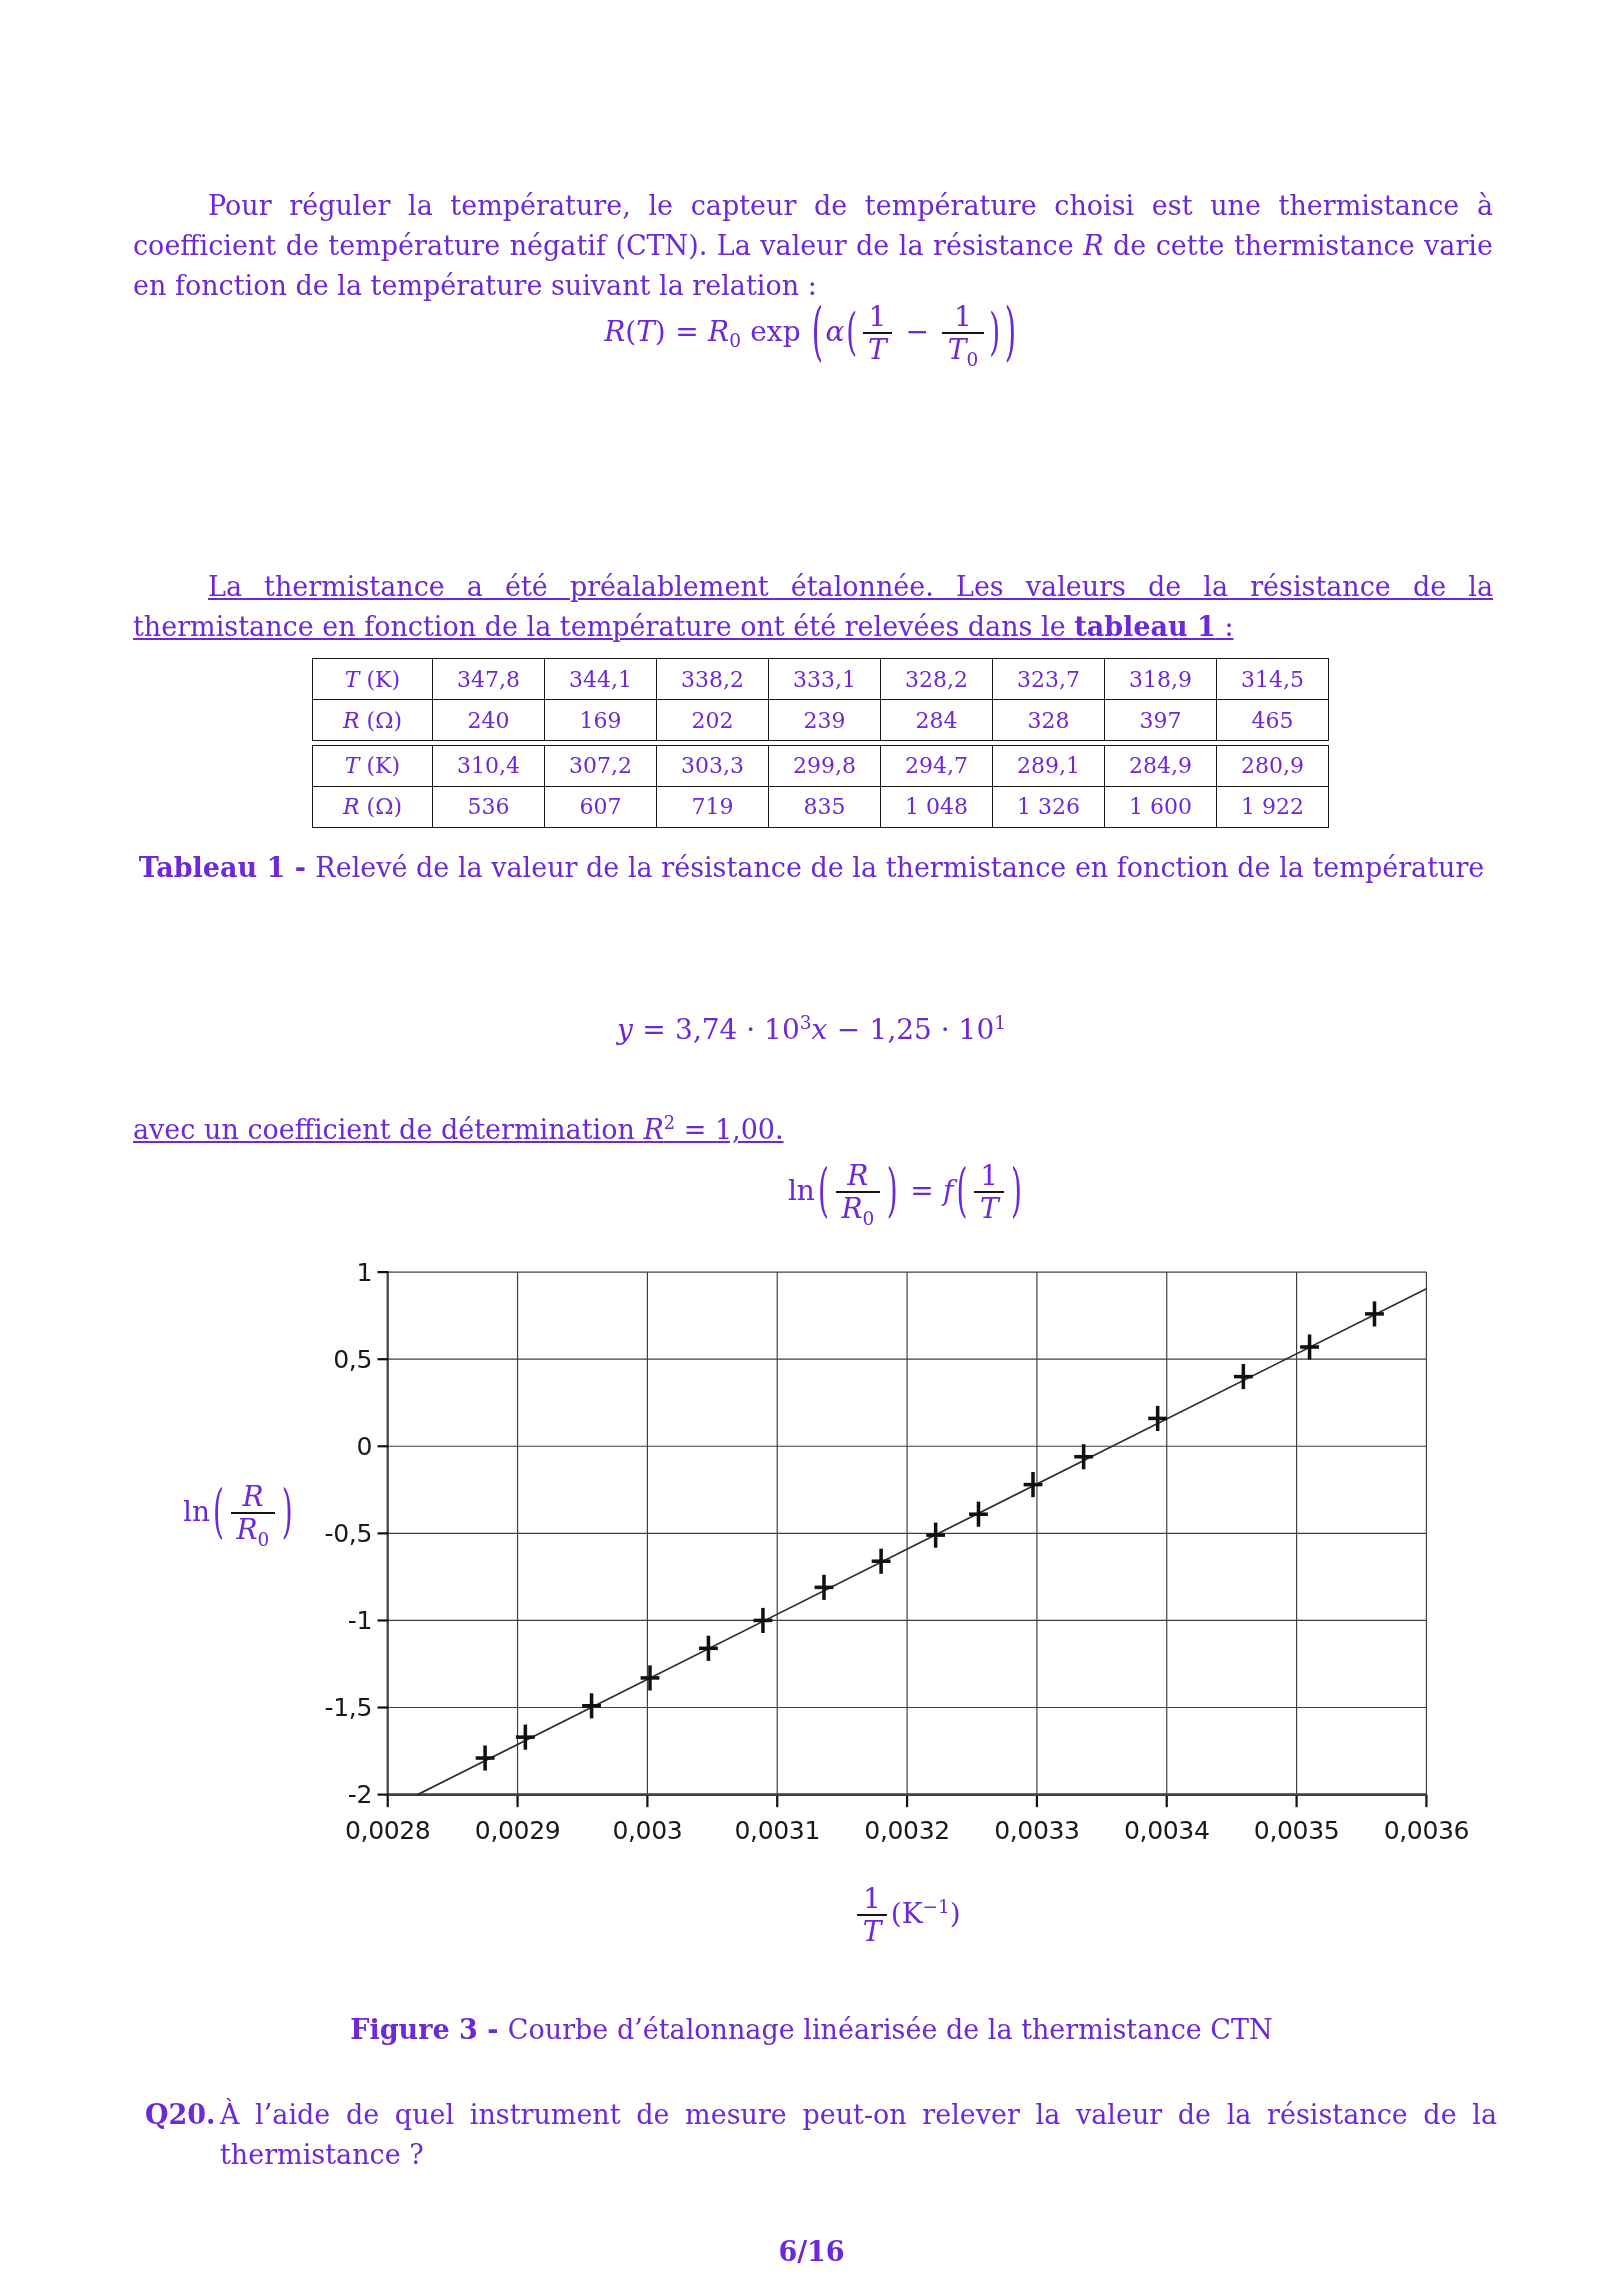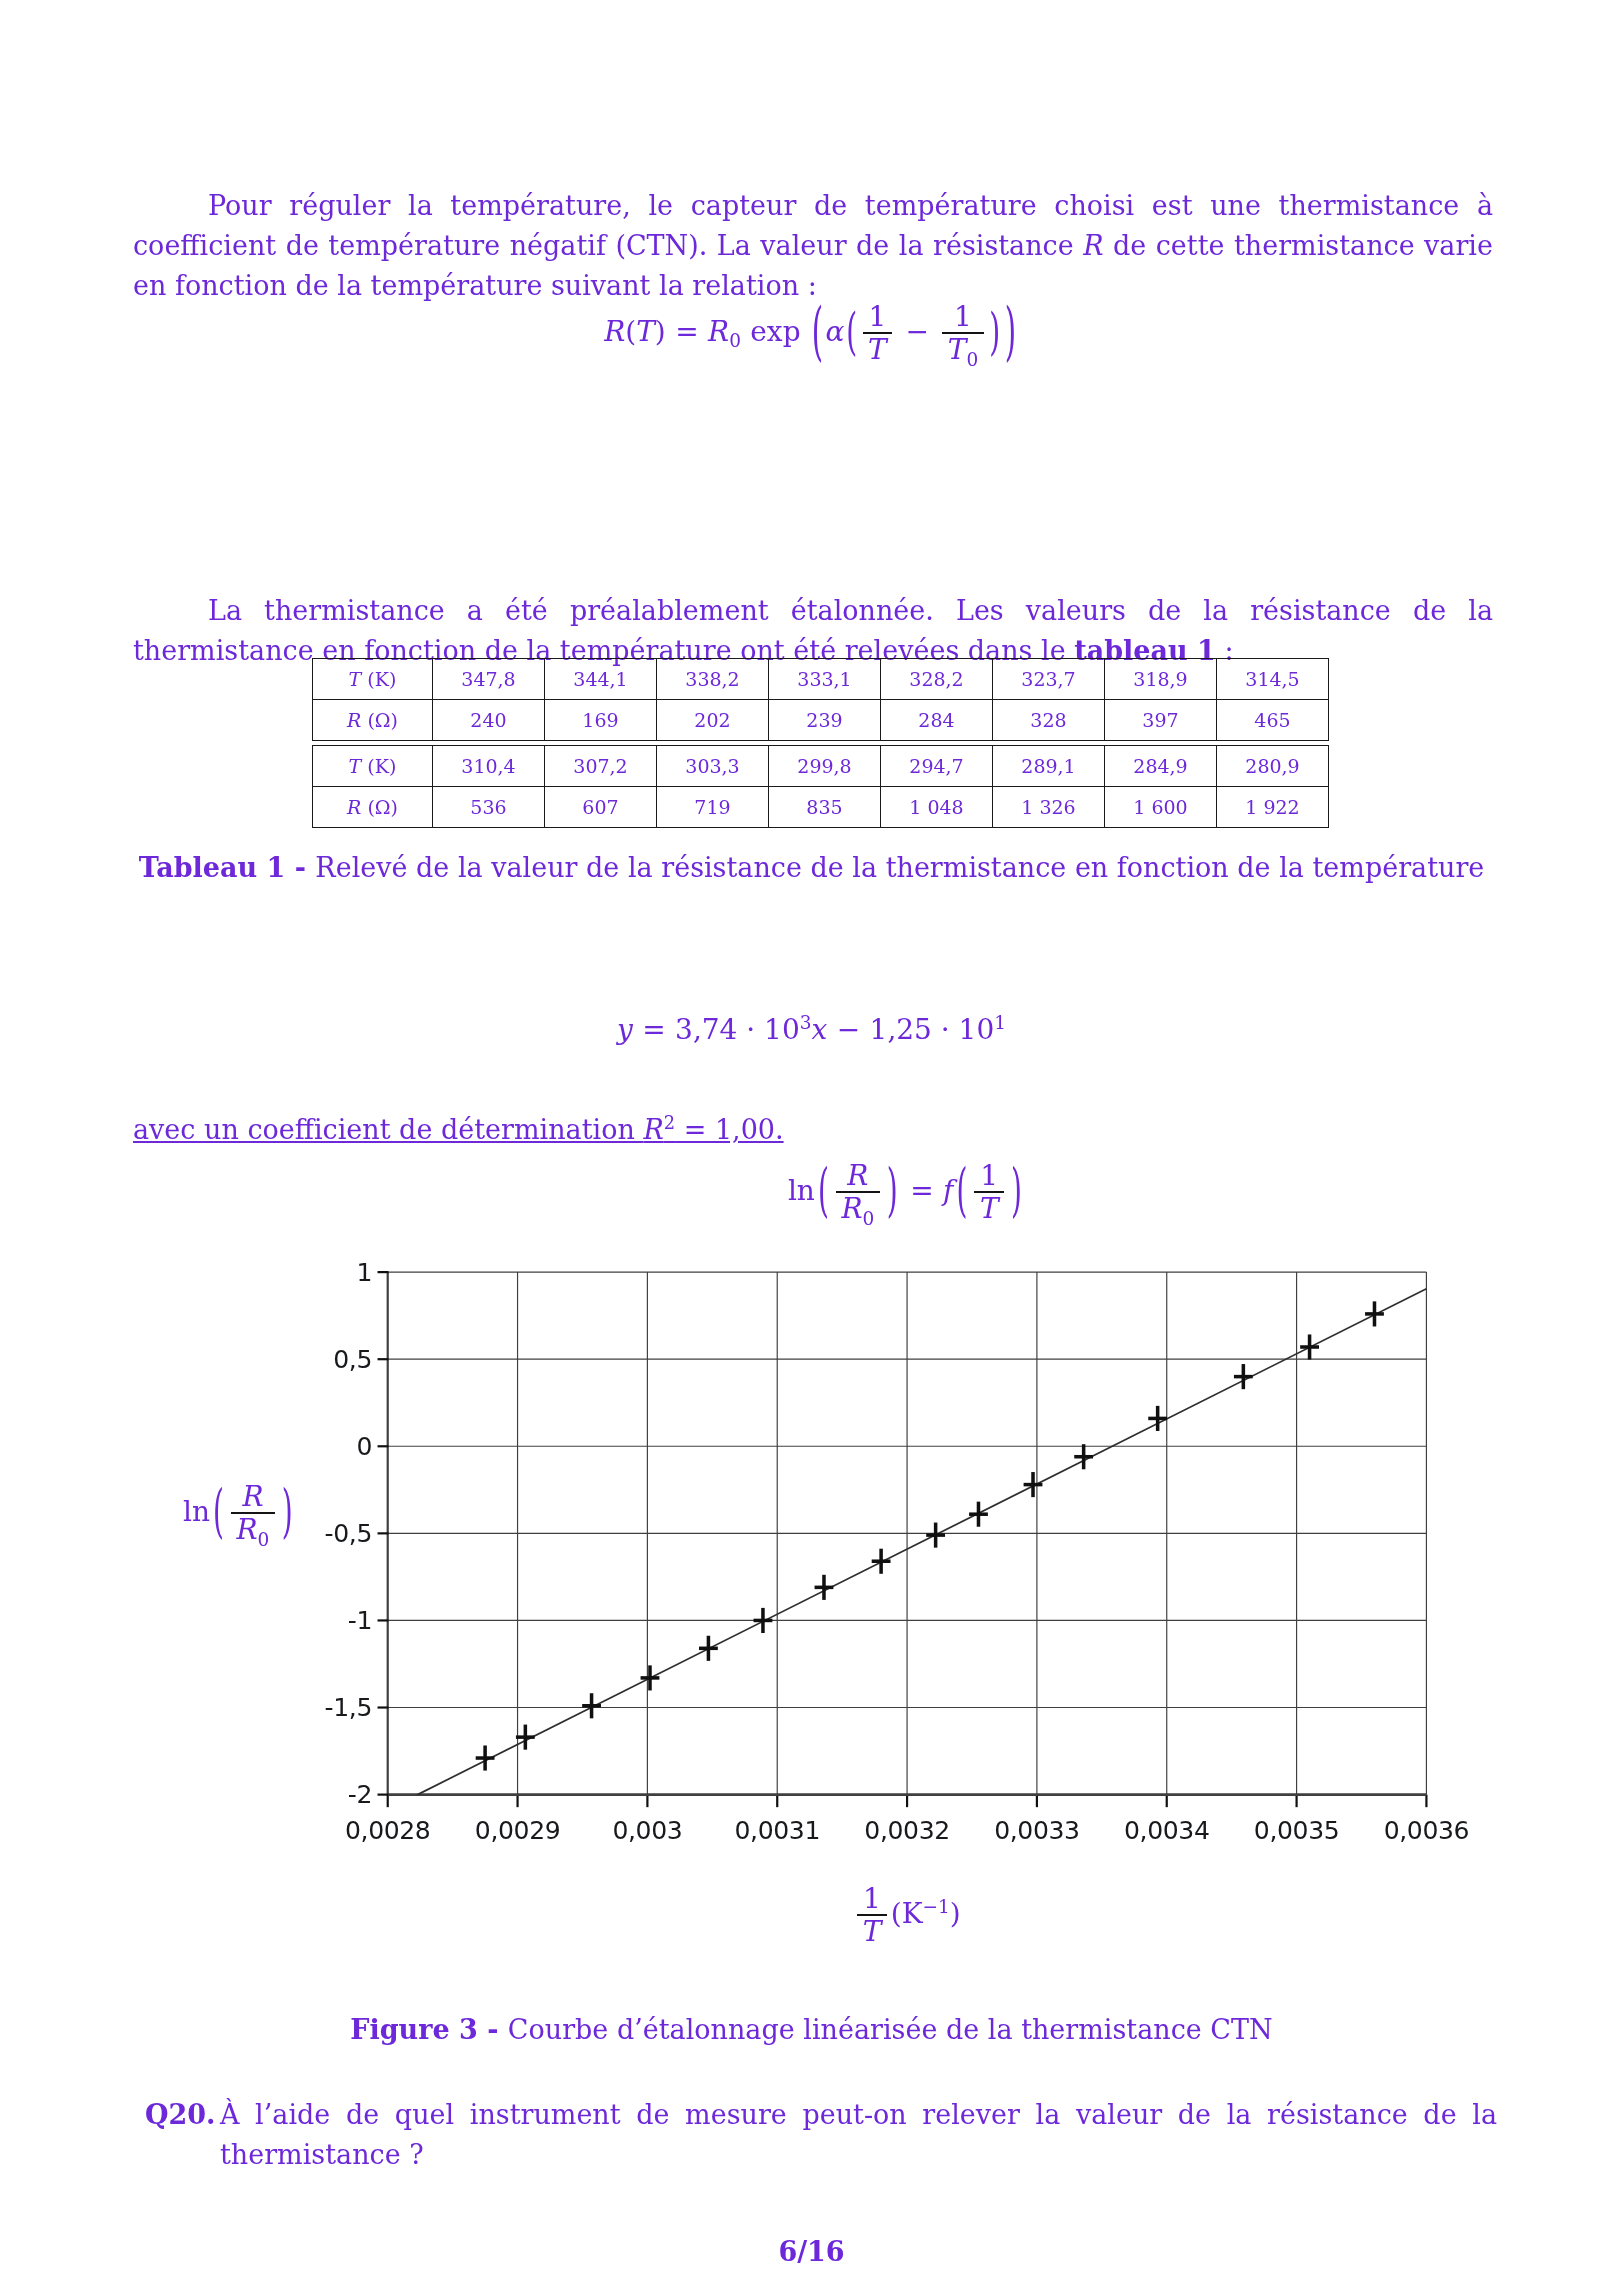--- a/index.html
+++ b/index.html
@@ -20,21 +20,21 @@
   .frac .den{border-top:2px solid #141414;}
   .bigp{display:inline-block;transform:scaleY(2.25) scaleX(1.04);vertical-align:middle;
         position:relative;top:-1.6px;margin:0 3.1px;font-weight:300;}
   .bigp.inner{transform:scaleY(1.8);margin:0 1.6px;}
   .bigp.mid{transform:scaleY(2.05);}
   
   .tblwrap{left:312px;top:658px;}
   table{border-collapse:collapse;table-layout:fixed;}
   table + table{margin-top:3.9px;}
   th,td{border:1.6px solid #1a1a1a;height:40px;text-align:center;vertical-align:middle;
-        font-size:19px;font-weight:normal;padding:0;}
+        font-size:22px;font-weight:normal;padding:0;}
   th{width:119px;}
   td{width:111px;}
   .cap{left:0;width:1623px;text-align:center;font-size:27px;}
   
   #chart-svg{position:absolute;left:293px;top:1258px;}
   #ylabel{left:183px;top:1481px;font-size:28px;white-space:nowrap;}
   #xlabel{left:750px;top:1883px;width:314px;text-align:center;font-size:28px;white-space:nowrap;}
   #chart-title{left:514px;top:1160px;width:785px;text-align:center;}
   #q20{left:145px;top:2095px;width:1352px;display:flex;font-size:27px;line-height:40px;}
   #q20 .qlabel{flex:0 0 75px;font-weight:bold;}
@@ -46,21 +46,21 @@
 
 <div class="page">
 
   <p class="abs para indent" style="top:159px;"><span>Pour réguler la température, le capteur de température choisi est une thermistance à coefficient de température négatif (CTN). La valeur de la résistance </span><span class="it">R</span><span> de cette thermistance varie en fonction de la température suivant la relation :</span></p>
 
   <div class="abs mathline" style="top:301px;left:0;width:1623px;text-align:center;">
     <span class="it">R</span><span>(</span><span class="it">T</span><span>)</span><span class="mx">=</span><span class="it">R</span><sub>0</sub><span class="fn">exp</span><span class="bigp">(</span><span class="it">α</span><span class="bigp inner">(</span><span class="frac"><span class="num">1</span><span class="den it">T</span></span><span class="mx">−</span><span class="frac"><span class="num">1</span><span class="den"><span class="it">T</span><sub>0</sub></span></span><span class="bigp inner">)</span><span class="bigp">)</span>
   </div>
 
 
-  <p class="abs para indent" style="top:564px;"><span>La thermistance a été préalablement étalonnée. Les valeurs de la résistance de la thermistance en fonction de la température ont été relevées dans le </span><span class="b">tableau 1</span><span> :</span></p>
+  <p class="abs para indent" style="top:540px;text-decoration:underline;"><span>La thermistance a été préalablement étalonnée. Les valeurs de la résistance de la thermistance en fonction de la température ont été relevées dans le </span><span class="b">tableau 1</span><span> :</span></p>
 
   <div class="abs tblwrap">
     <table>
       <tbody>
           <tr>
         <th><span class="it">T</span> <span>(K)</span></th>
         <td>347,8</td>
         <td>344,1</td>
         <td>338,2</td>
         <td>333,1</td>

